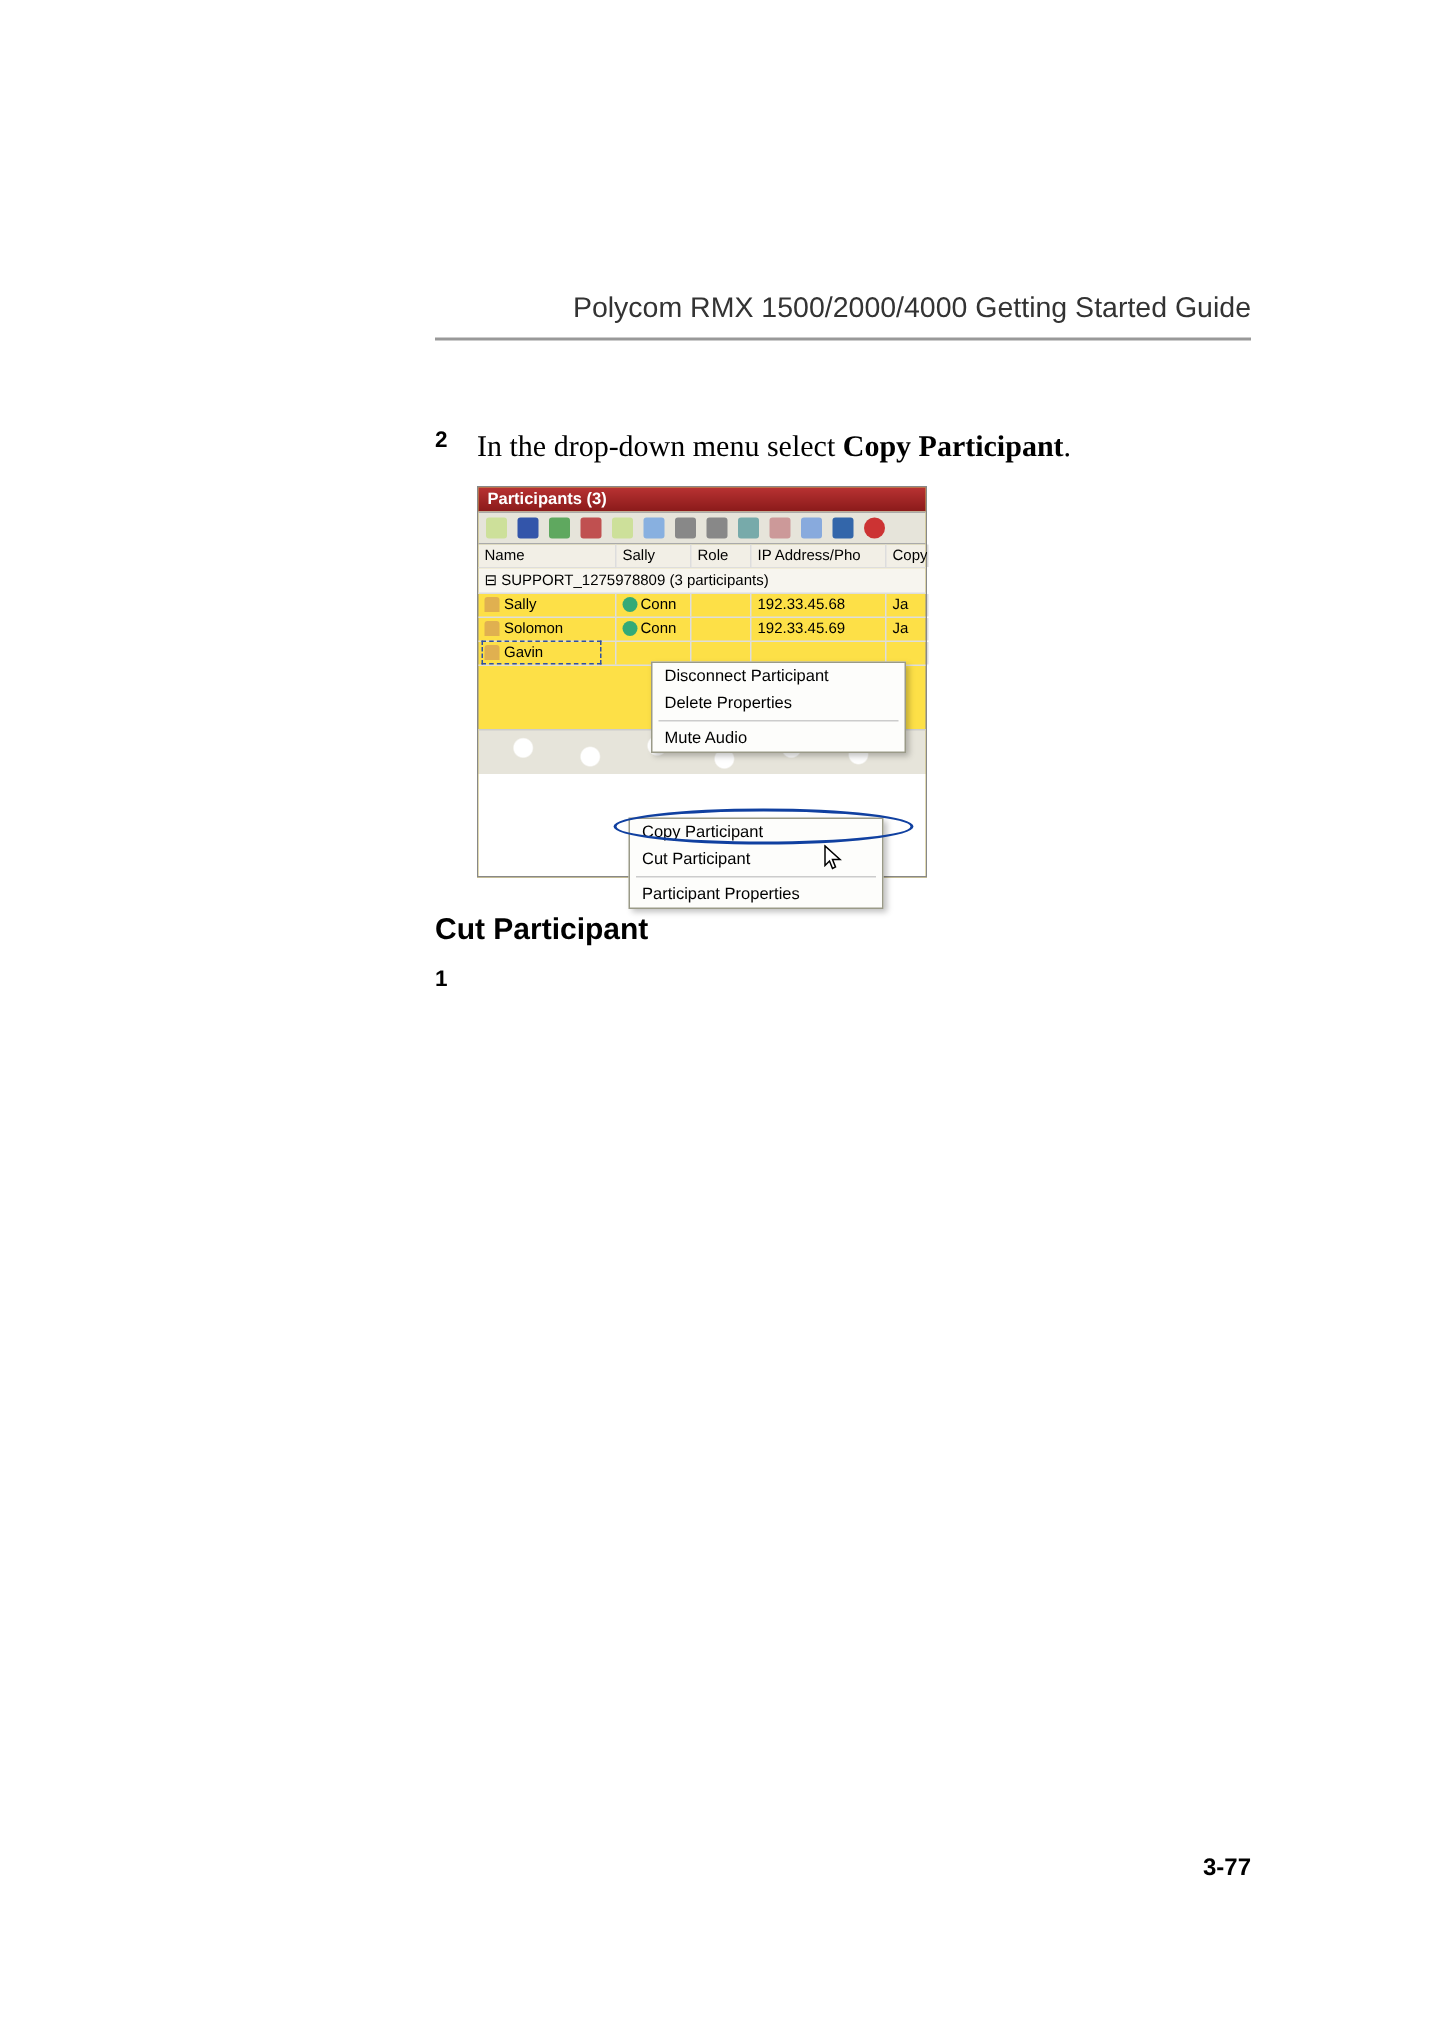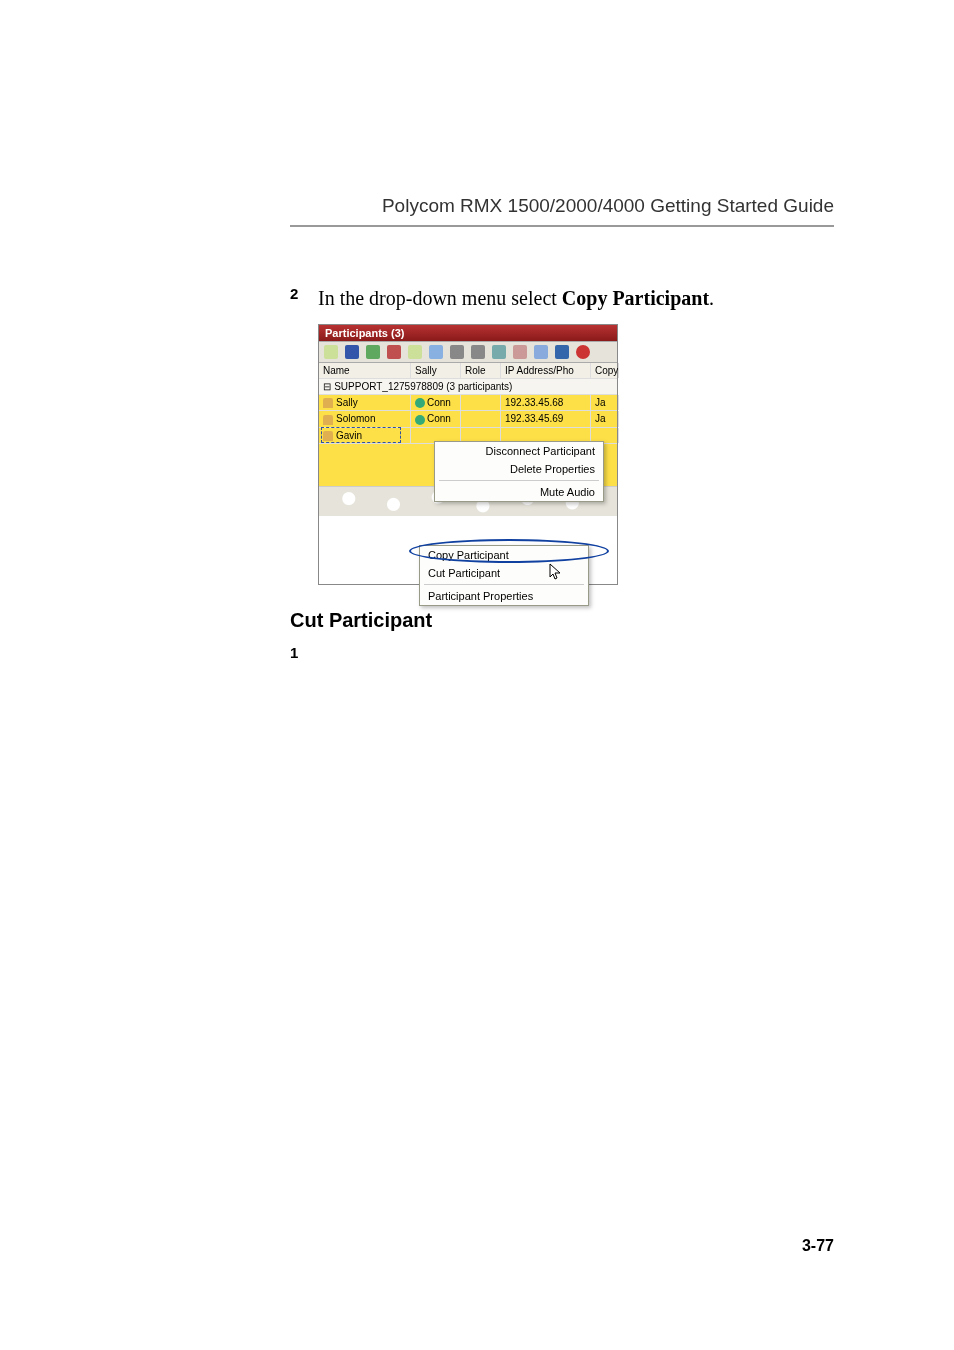--- a/index.html
+++ b/index.html
@@ -134,21 +134,20 @@
   .ctx-menu {
     position: absolute;
     left: 115px;
     top: 116px;
     width: 170px;
     background: #fdfdfb;
     border: 1px solid #9a9a88;
     box-shadow: 2px 2px 4px rgba(0,0,0,.25);
     font-size: 11px;
     z-index: 2;
-    text-align: right;
   }
   .ctx-item {
     padding: 3px 8px;
     white-space: nowrap;
   }
   .ctx-sep {
     border-top: 1px solid #ccc; margin: 2px 4px;
   }
   .ctx-menu2 {
     position: absolute;

